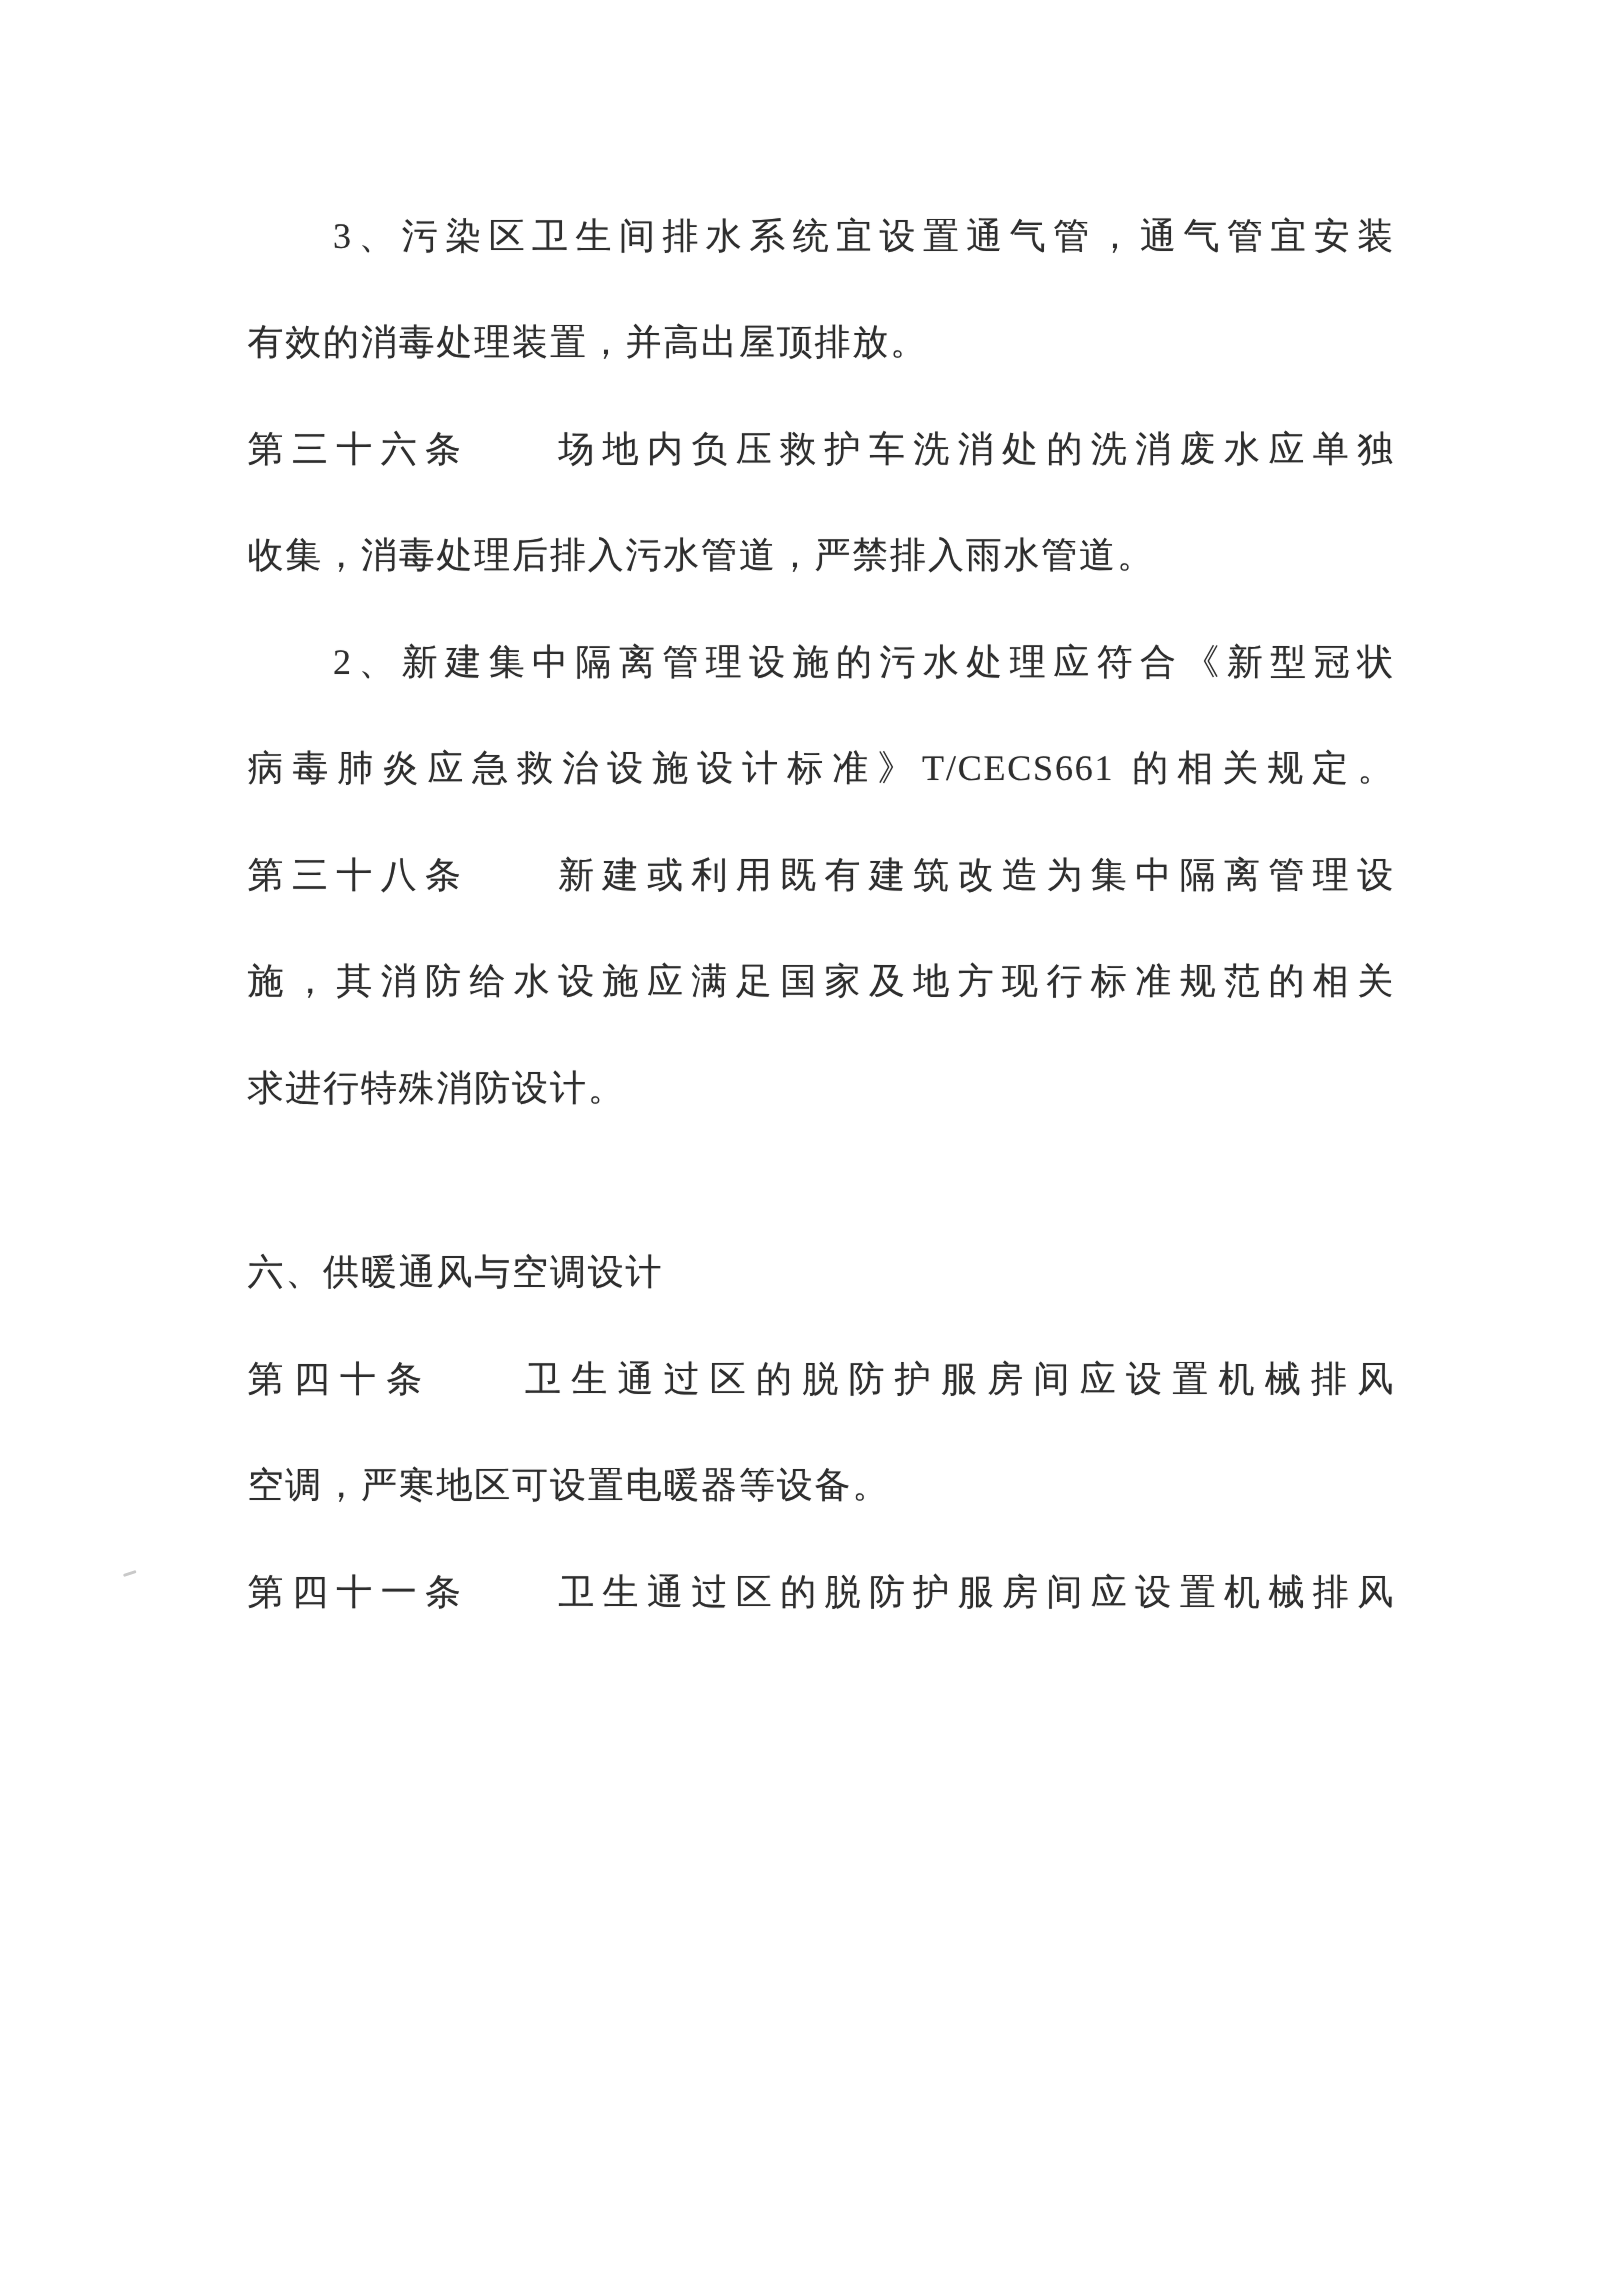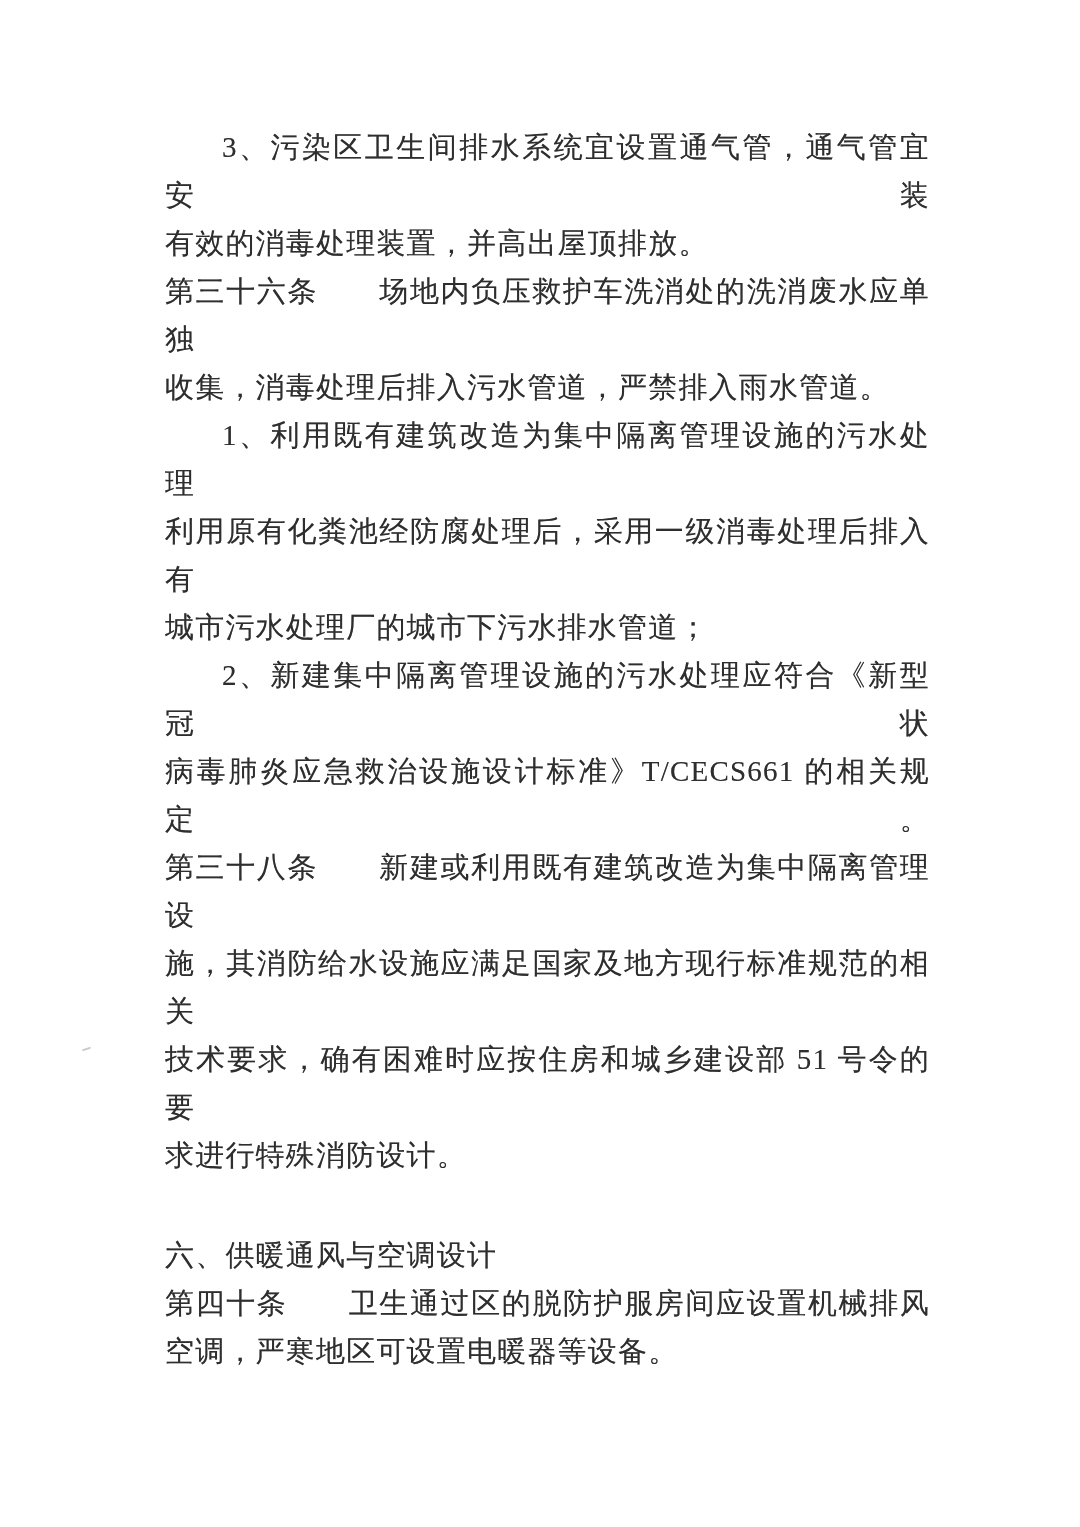--- a/index.html
+++ b/index.html
@@ -17,22 +17,22 @@
   .page {
     position: absolute;
     inset: 0;
     background: #ffffff;
   }
   .text-flow {
     position: absolute;
     left: 165px;
     top: 123px;
     width: 765px;
-    font-size: 29px;
-    line-height: 48px;
+    font-size: 24px;
+    line-height: 71px;
     color: #2e2e2e;
     letter-spacing: 1.2px;
     text-shadow: 0 0 0.6px rgba(40,40,40,0.45);
   }
   .block { margin: 0; }
   .block.heading { margin-top: 52px; }
   .line {
     text-align: justify;
     white-space: nowrap;
   }
@@ -61,37 +61,32 @@
   <div class="text-flow" style="color: rgb(46, 46, 46);">
       <div class="block paragraph">
         <div class="line fill indent">3、污染区卫生间排水系统宜设置通气管，通气管宜安装</div>
         <div class="line wrap">有效的消毒处理装置，并高出屋顶排放。</div>
       </div>
       <div class="block paragraph">
         <div class="line fill">第三十六条　　场地内负压救护车洗消处的洗消废水应单独</div>
         <div class="line wrap">收集，消毒处理后排入污水管道，严禁排入雨水管道。</div>
       </div>
       <div class="block paragraph">
-        <div class="line fill indent">1、利用既有建筑改造为集中隔离管理设施的污水处理</div>
-        <div class="line fill">利用原有化粪池经防腐处理后，采用一级消毒处理后排入有</div>
-        <div class="line wrap">城市污水处理厂的城市下污水排水管道；</div>
-      </div>
-      <div class="block paragraph">
         <div class="line fill indent">2、新建集中隔离管理设施的污水处理应符合《新型冠状</div>
         <div class="line fill">病毒肺炎应急救治设施设计标准》T/CECS661 的相关规定。</div>
       </div>
       <div class="block paragraph">
         <div class="line fill">第三十八条　　新建或利用既有建筑改造为集中隔离管理设</div>
         <div class="line fill">施，其消防给水设施应满足国家及地方现行标准规范的相关</div>
-        <div class="line fill">技术要求，确有困难时应按住房和城乡建设部 51 号令的要</div>
         <div class="line wrap">求进行特殊消防设计。</div>
       </div>
       <div class="block heading">
         <div class="line wrap">六、供暖通风与空调设计</div>
       </div>
       <div class="block paragraph">
         <div class="line fill">第四十条　　卫生通过区的脱防护服房间应设置机械排风</div>
         <div class="line wrap">空调，严寒地区可设置电暖器等设备。</div>
       </div>
       <div class="block paragraph">
+        <div class="line fill">第四十一条　　卫生通过区的脱防护服房间应设置机械排风</div>
       </div>
     </div>
 </div>
 
 </body></html>

